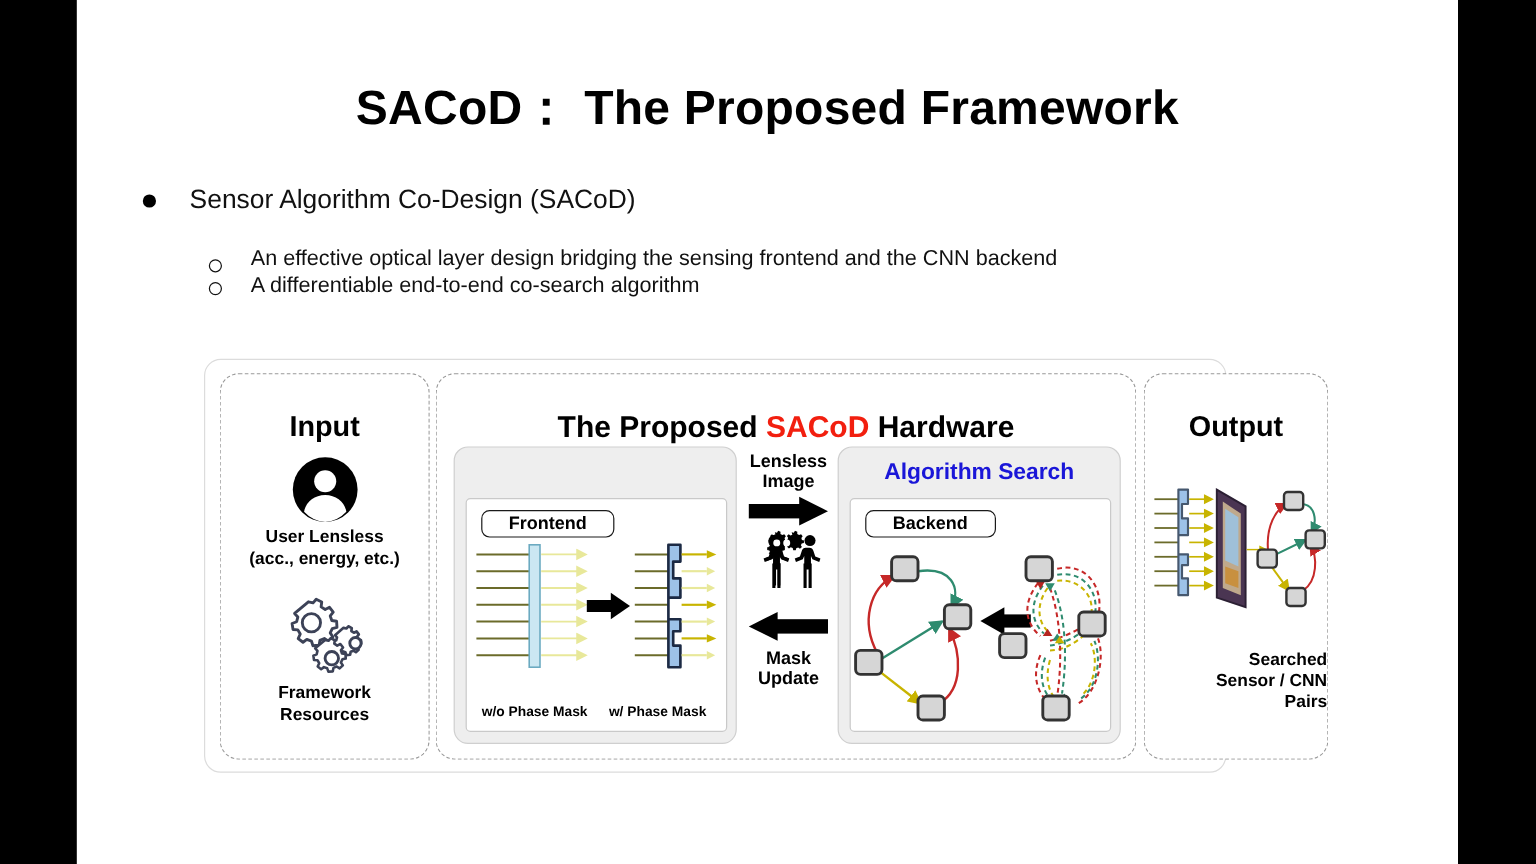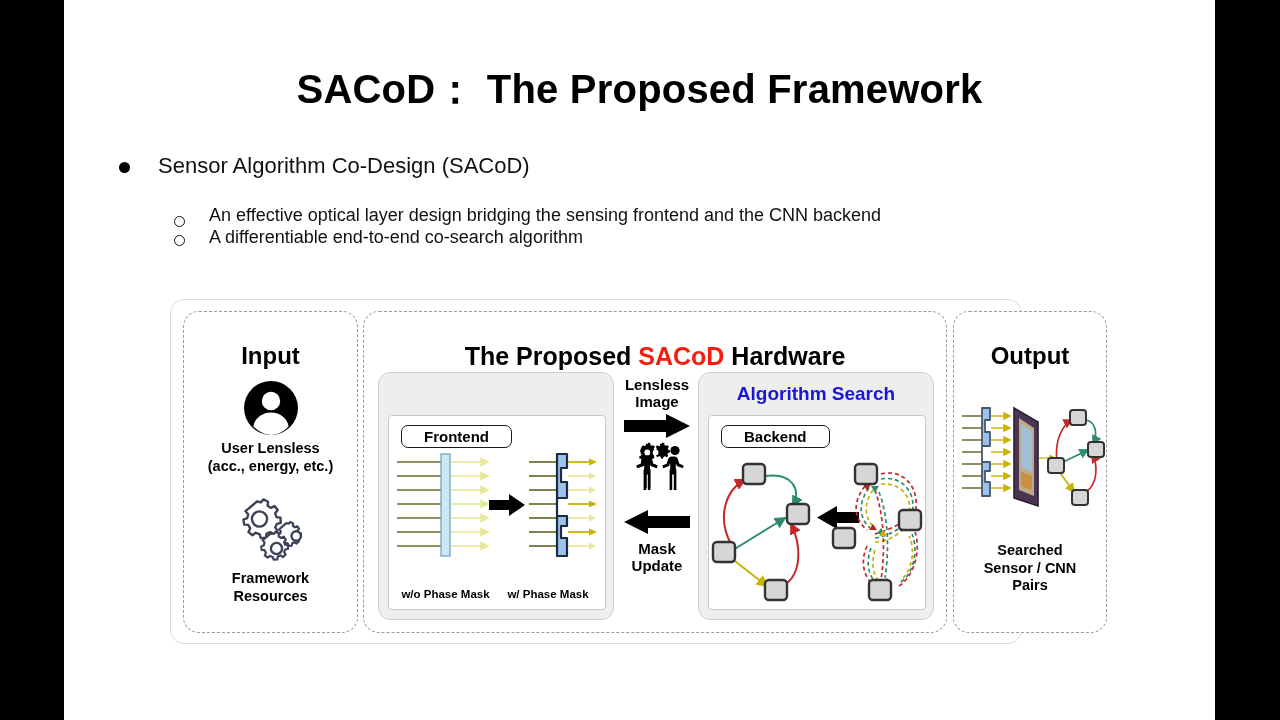--- a/index.html
+++ b/index.html
@@ -390,21 +390,21 @@
               </marker>
           </defs>
           <g fill="#d6d6d6" stroke="#333" stroke-width="2">
             <rect x="110" y="10" width="16" height="15" rx="3"></rect>
             <rect x="128" y="42" width="16" height="15" rx="3"></rect>
             <rect x="88" y="58" width="16" height="15" rx="3"></rect>
             <rect x="112" y="90" width="16" height="15" rx="3"></rect>
           </g>
         </svg>
 
-        <div class="caption" style="top:230px;">
+        <div class="caption" style="top:230px;text-align:right;">
           <div>Searched</div>
           <div>Sensor / CNN</div>
           <div>Pairs</div>
         </div>
       </div>
 
     </div>
   </div>
 </div>
 

